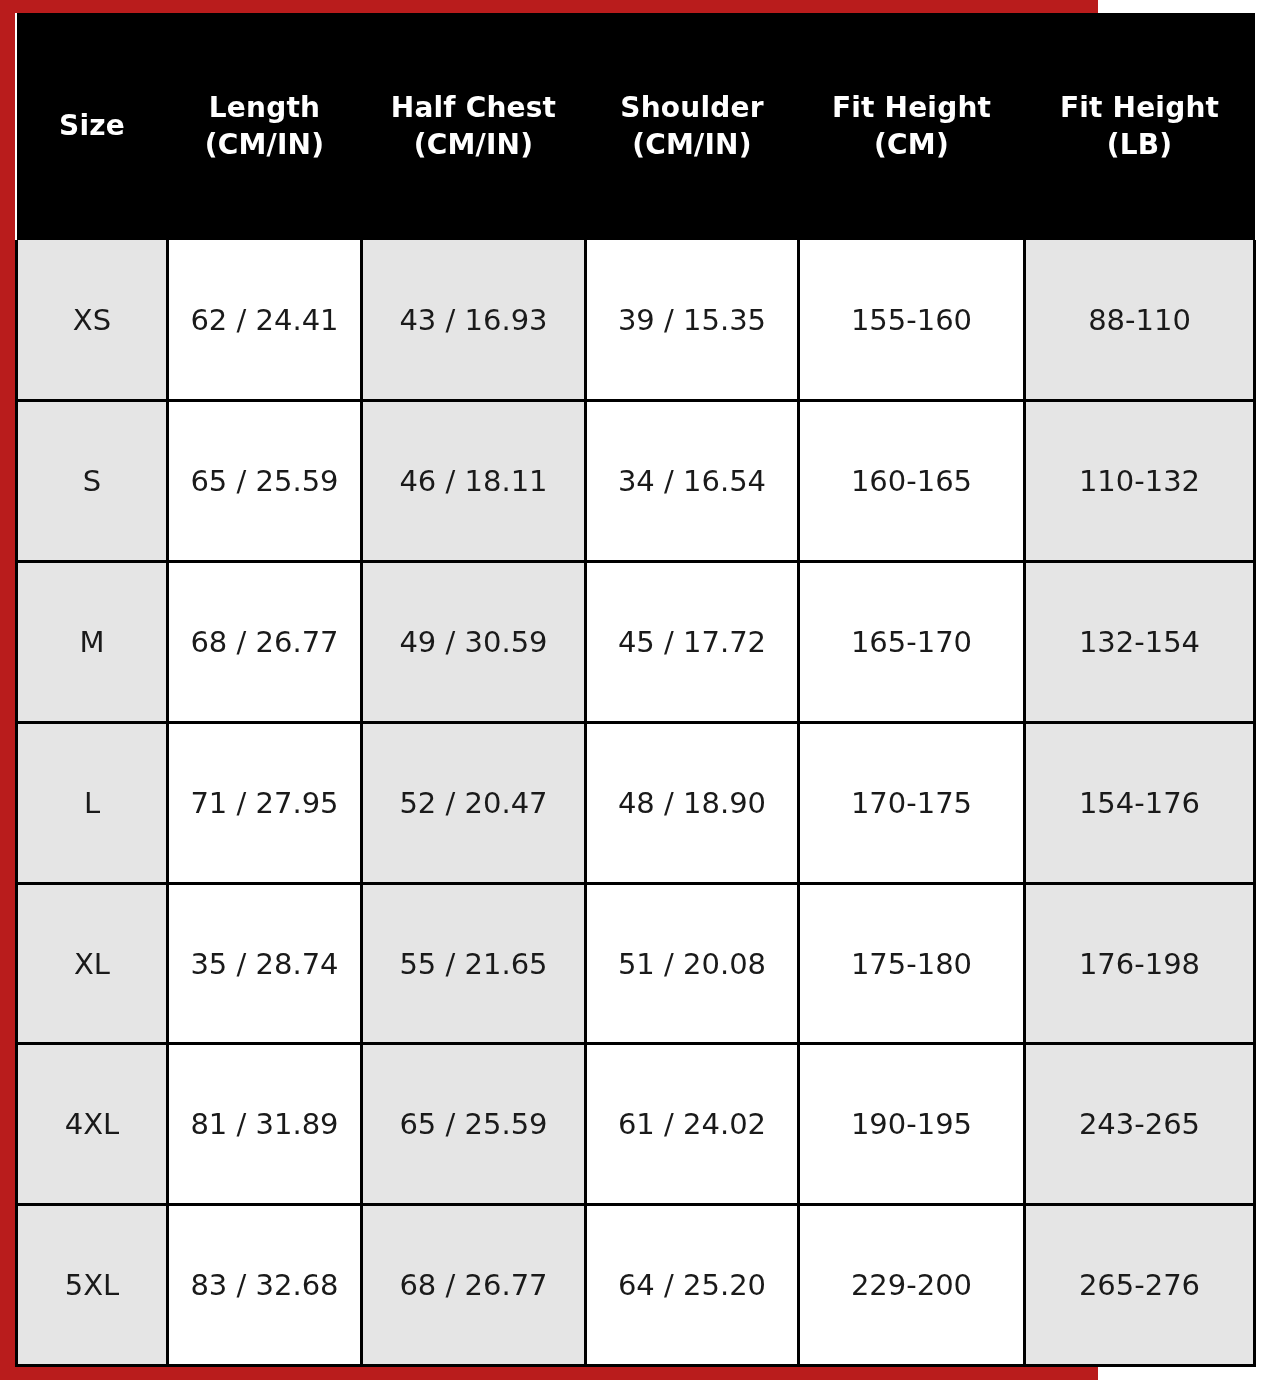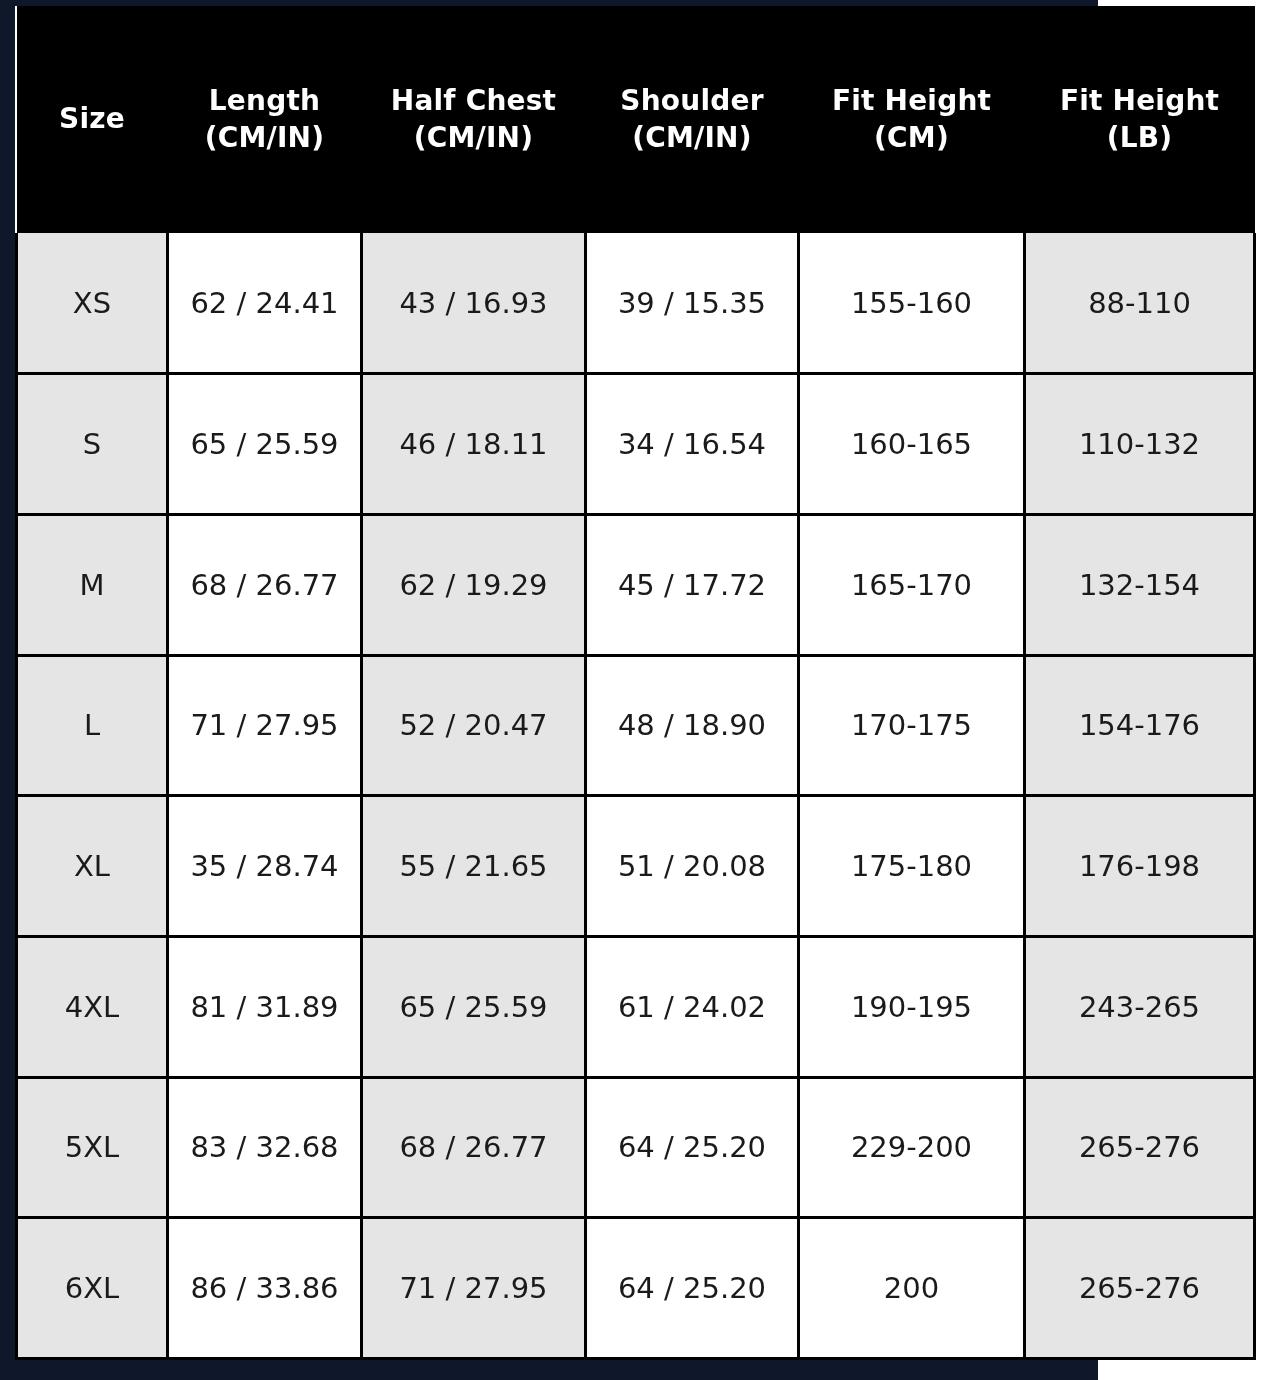--- a/index.html
+++ b/index.html
@@ -11,23 +11,23 @@
     width: 1270px;
     height: 1380px;
     font-family: "DejaVu Sans", sans-serif;
     -webkit-font-smoothing: antialiased;
   }
 
   .page {
     position: relative;
     width: 1098px;
     height: 1380px;
-    background: #0f172a;
+    background: #b91c1c;
     box-sizing: border-box;
-    padding: 6px 17px 13px 15px;
+    padding: 13px 17px 13px 15px;
   }
 
   table.size-chart {
     width: 1238px;
     height: 1354px;
     border-collapse: collapse;
     table-layout: fixed;
     background: #ffffff;
   }
 
@@ -144,21 +144,21 @@
           <td class="shaded">S</td>
           <td class="plain">65 / 25.59</td>
           <td class="shaded">46 / 18.11</td>
           <td class="plain">34 / 16.54</td>
           <td class="plain">160-165</td>
           <td class="shaded">110-132</td>
         </tr>
         <tr class="data-row">
           <td class="shaded">M</td>
           <td class="plain">68 / 26.77</td>
-          <td class="shaded">62 / 19.29</td>
+          <td class="shaded">49 / 30.59</td>
           <td class="plain">45 / 17.72</td>
           <td class="plain">165-170</td>
           <td class="shaded">132-154</td>
         </tr>
         <tr class="data-row">
           <td class="shaded">L</td>
           <td class="plain">71 / 27.95</td>
           <td class="shaded">52 / 20.47</td>
           <td class="plain">48 / 18.90</td>
           <td class="plain">170-175</td>
@@ -181,23 +181,15 @@
           <td class="shaded">243-265</td>
         </tr>
         <tr class="data-row">
           <td class="shaded">5XL</td>
           <td class="plain">83 / 32.68</td>
           <td class="shaded">68 / 26.77</td>
           <td class="plain">64 / 25.20</td>
           <td class="plain">229-200</td>
           <td class="shaded">265-276</td>
         </tr>
-        <tr class="data-row">
-          <td class="shaded">6XL</td>
-          <td class="plain">86 / 33.86</td>
-          <td class="shaded">71 / 27.95</td>
-          <td class="plain">64 / 25.20</td>
-          <td class="plain">200</td>
-          <td class="shaded">265-276</td>
-        </tr>
       </tbody>
   </table>
 </div>
 
 </body></html>

